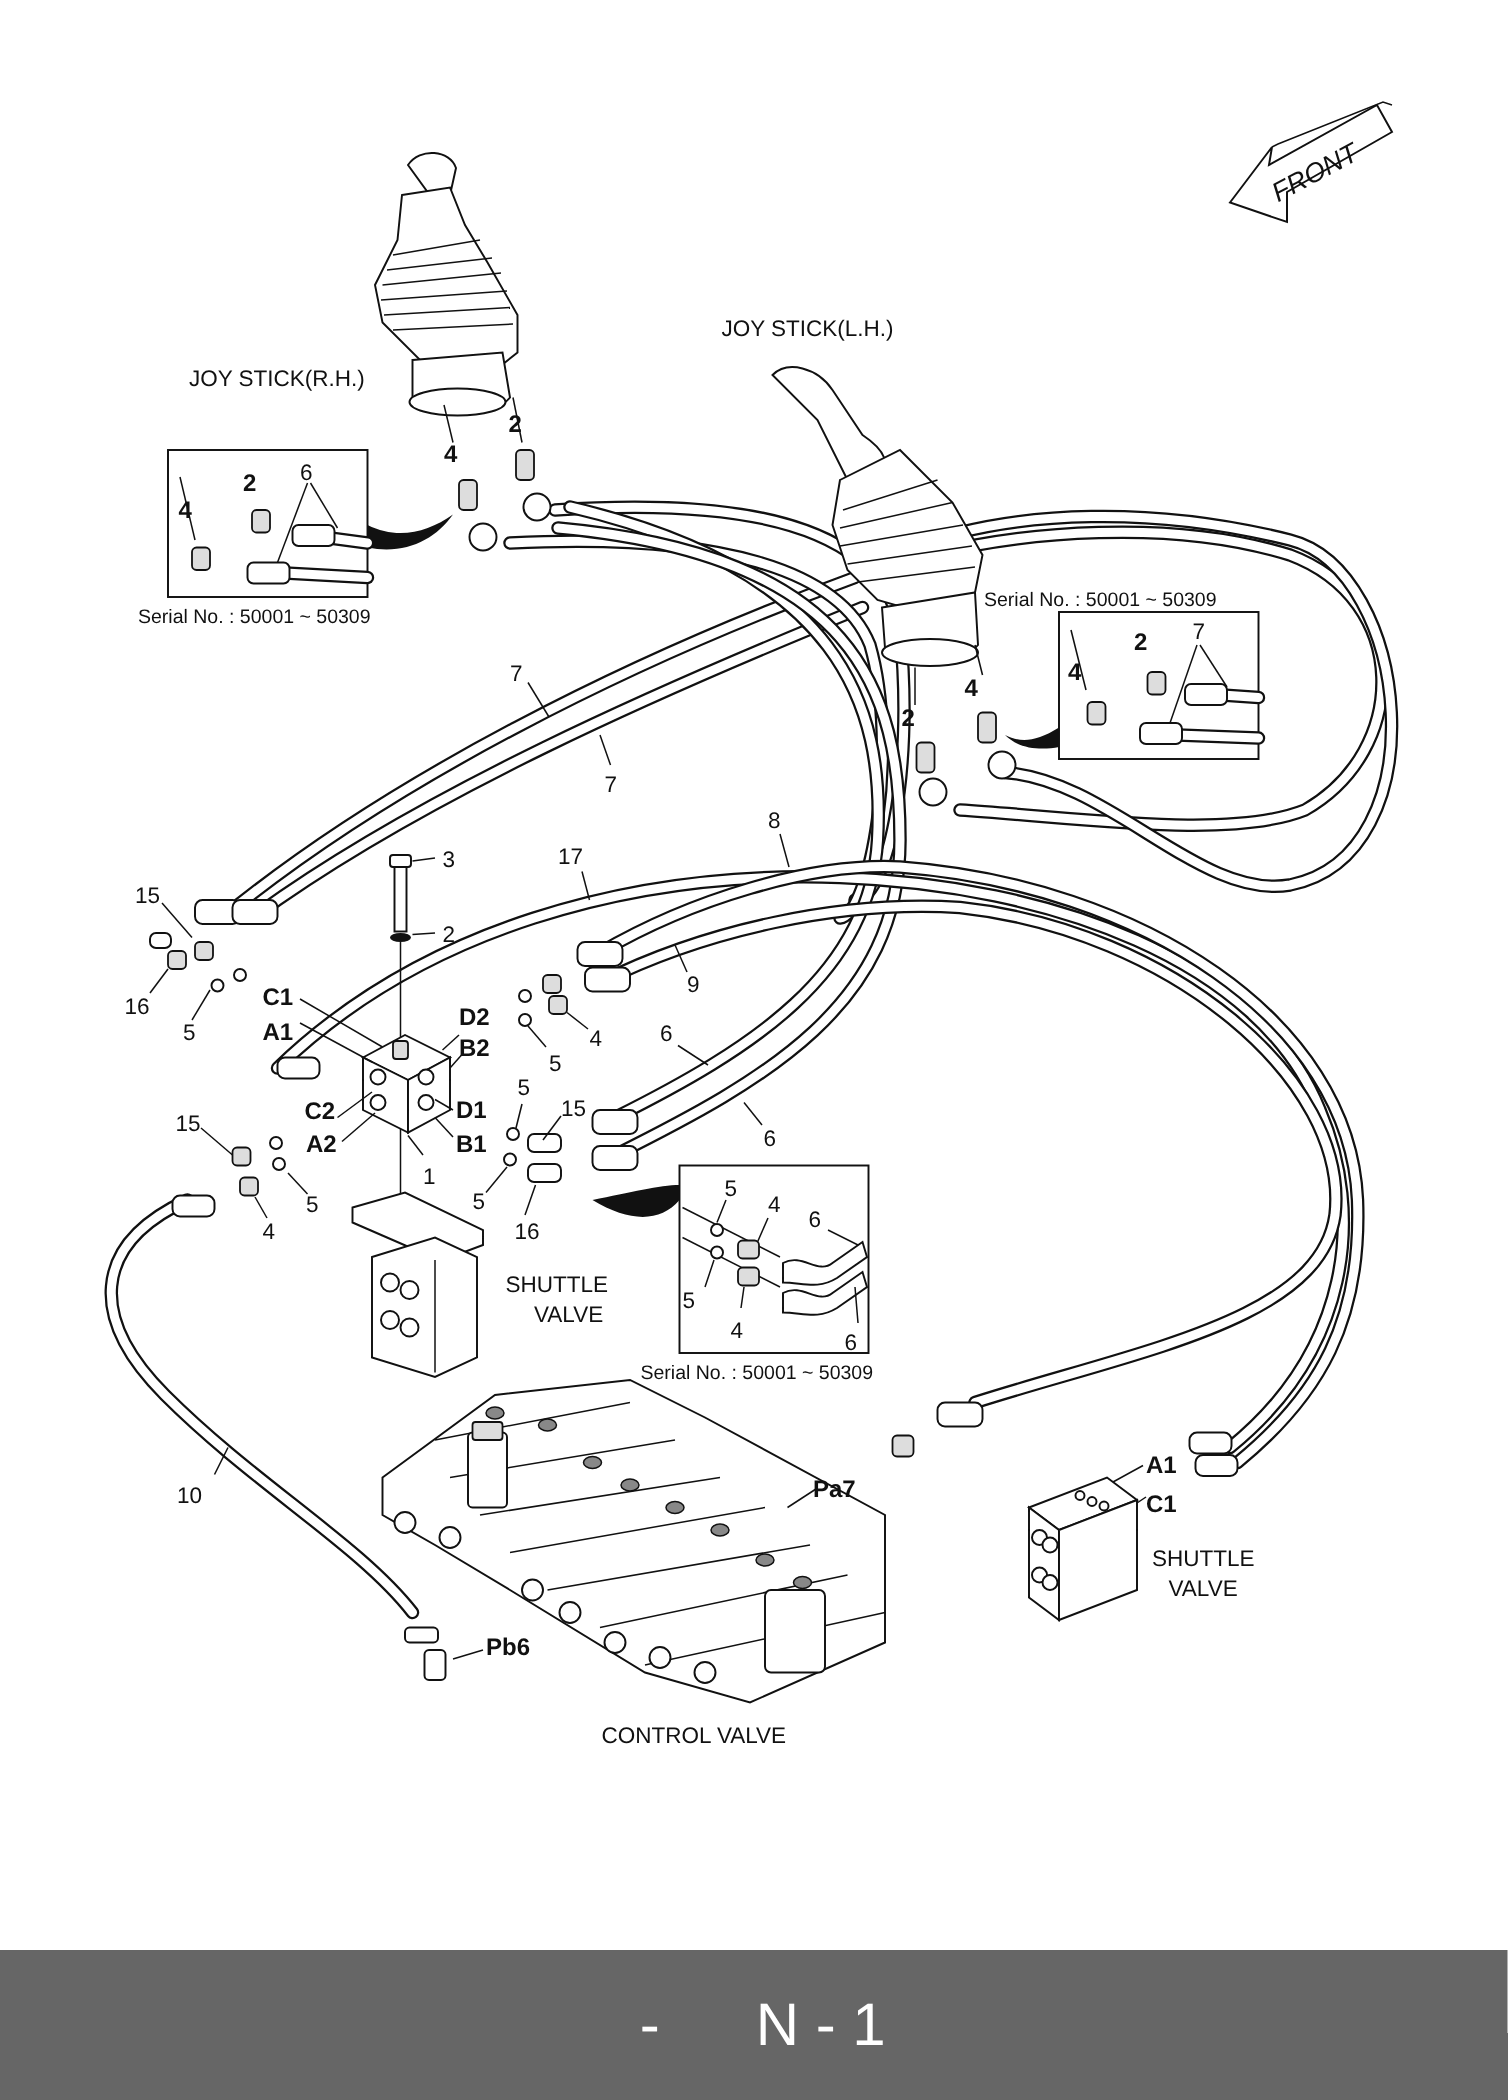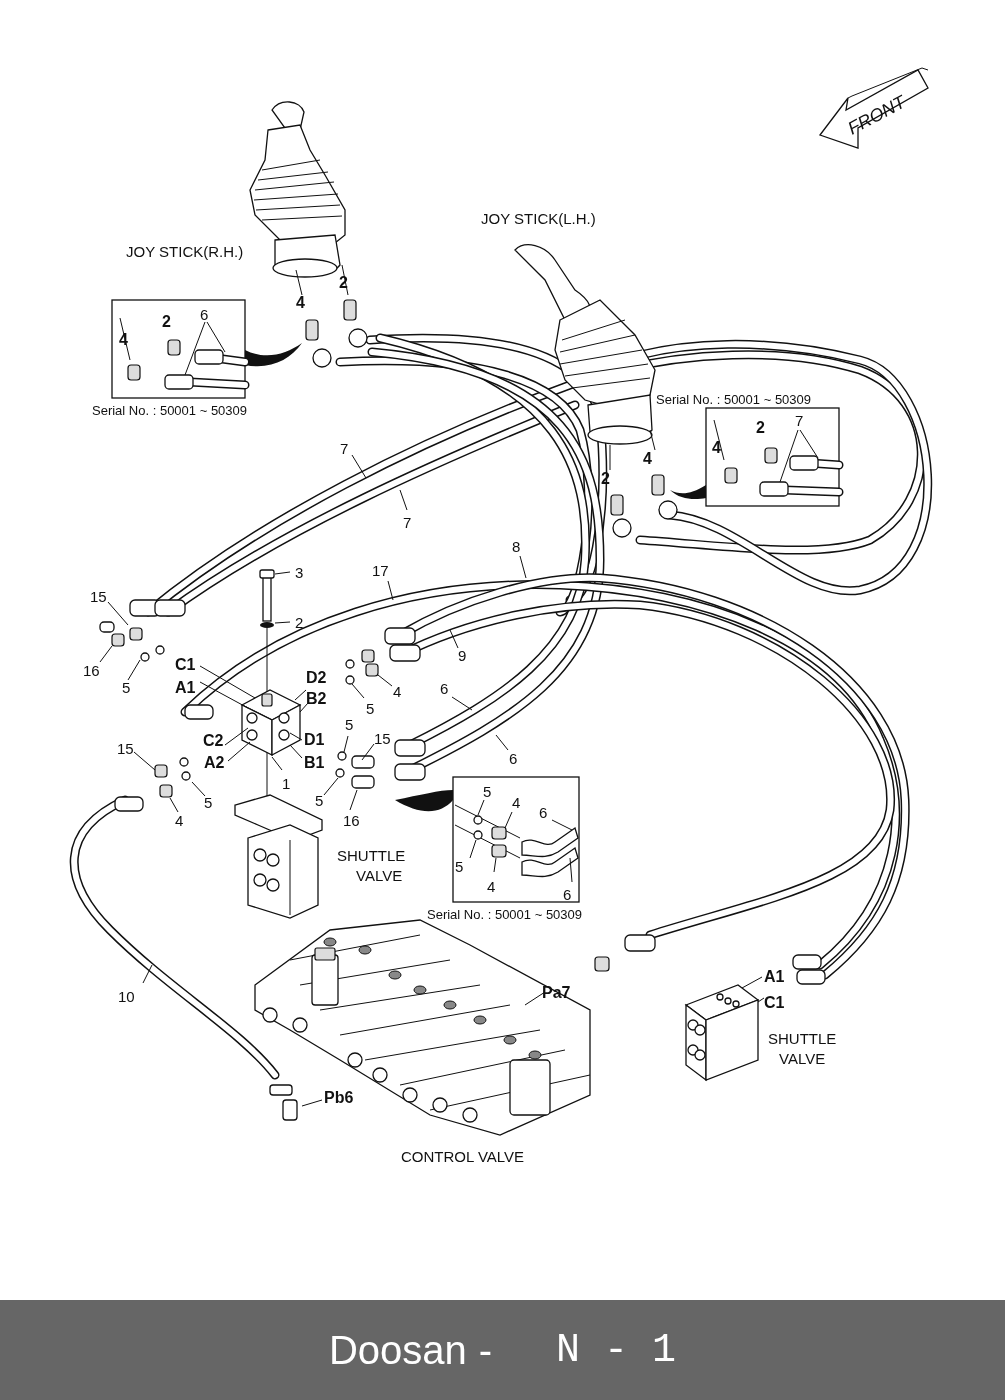--- a/index.html
+++ b/index.html
@@ -355,16 +355,15 @@
   </g>
   <line class="lead" x1="742" y1="988" x2="762" y2="977"></line>
   <text class="blbl" x="764" y="982">A1</text>
   <line class="lead" x1="758" y1="1002" x2="764" y2="998"></line>
   <text class="blbl" x="764" y="1008">C1</text>
   <text class="cap" x="768" y="1044">SHUTTLE</text>
   <text class="cap" x="779" y="1064">VALVE</text>
 </svg>
 
 <div class="footer">
-  <span>Doosan</span>
   <span style="margin:0 12px;">-</span>
-  <span style="margin-left:52px;font-family:Liberation Mono, monospace;">N - 1</span>
+  <span style="margin-left:52px;">N - 1</span>
 </div>
 
 </body></html>

